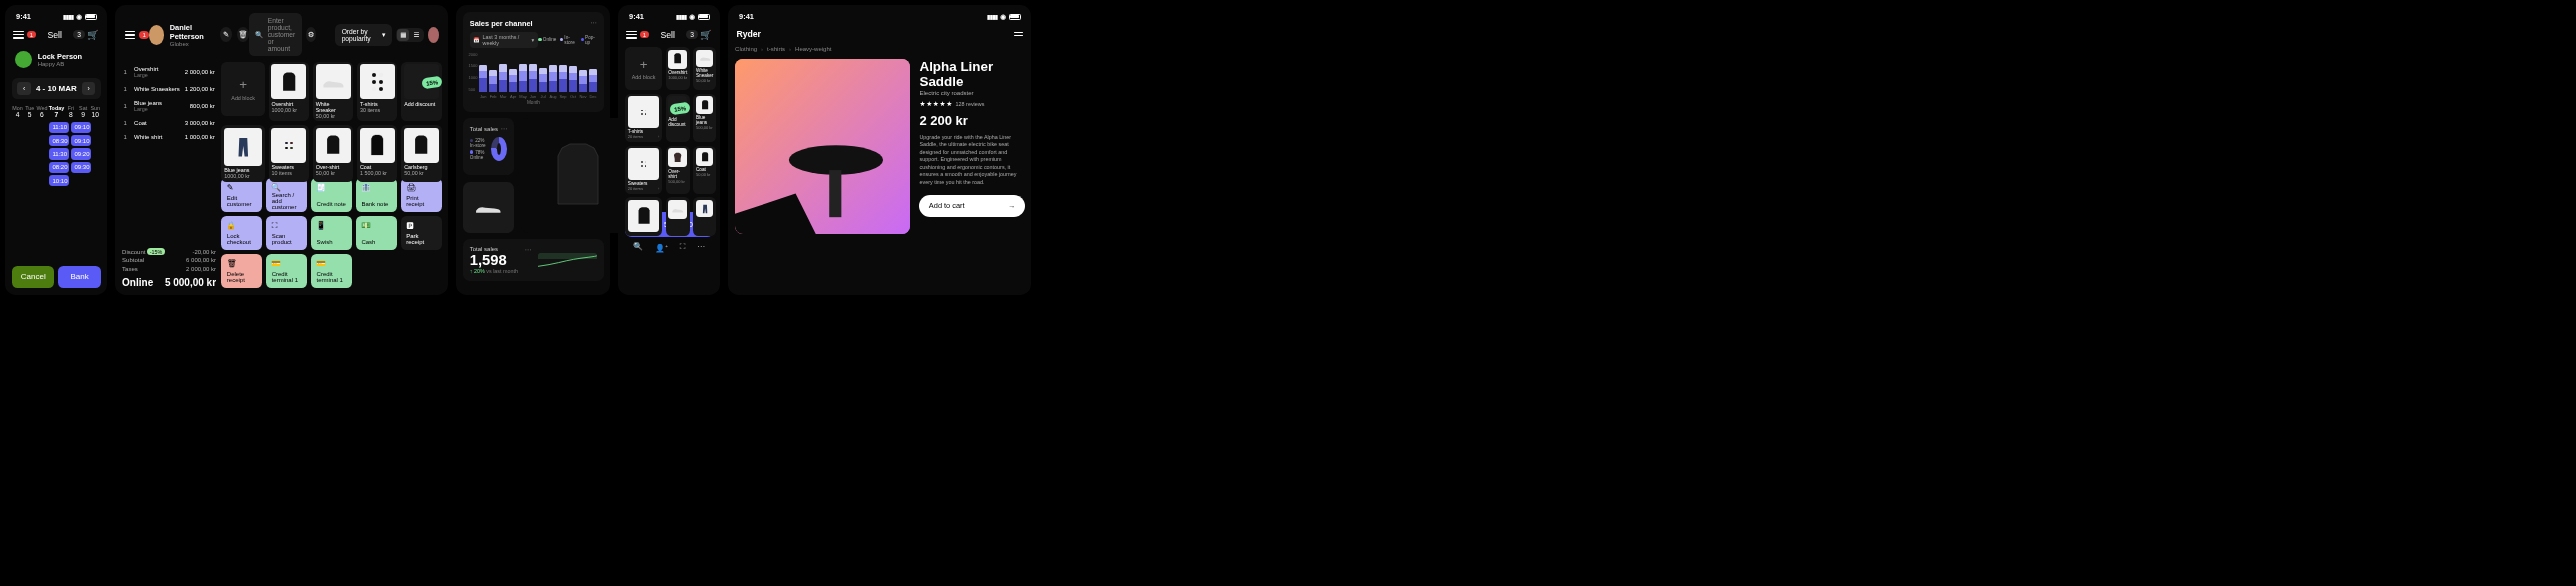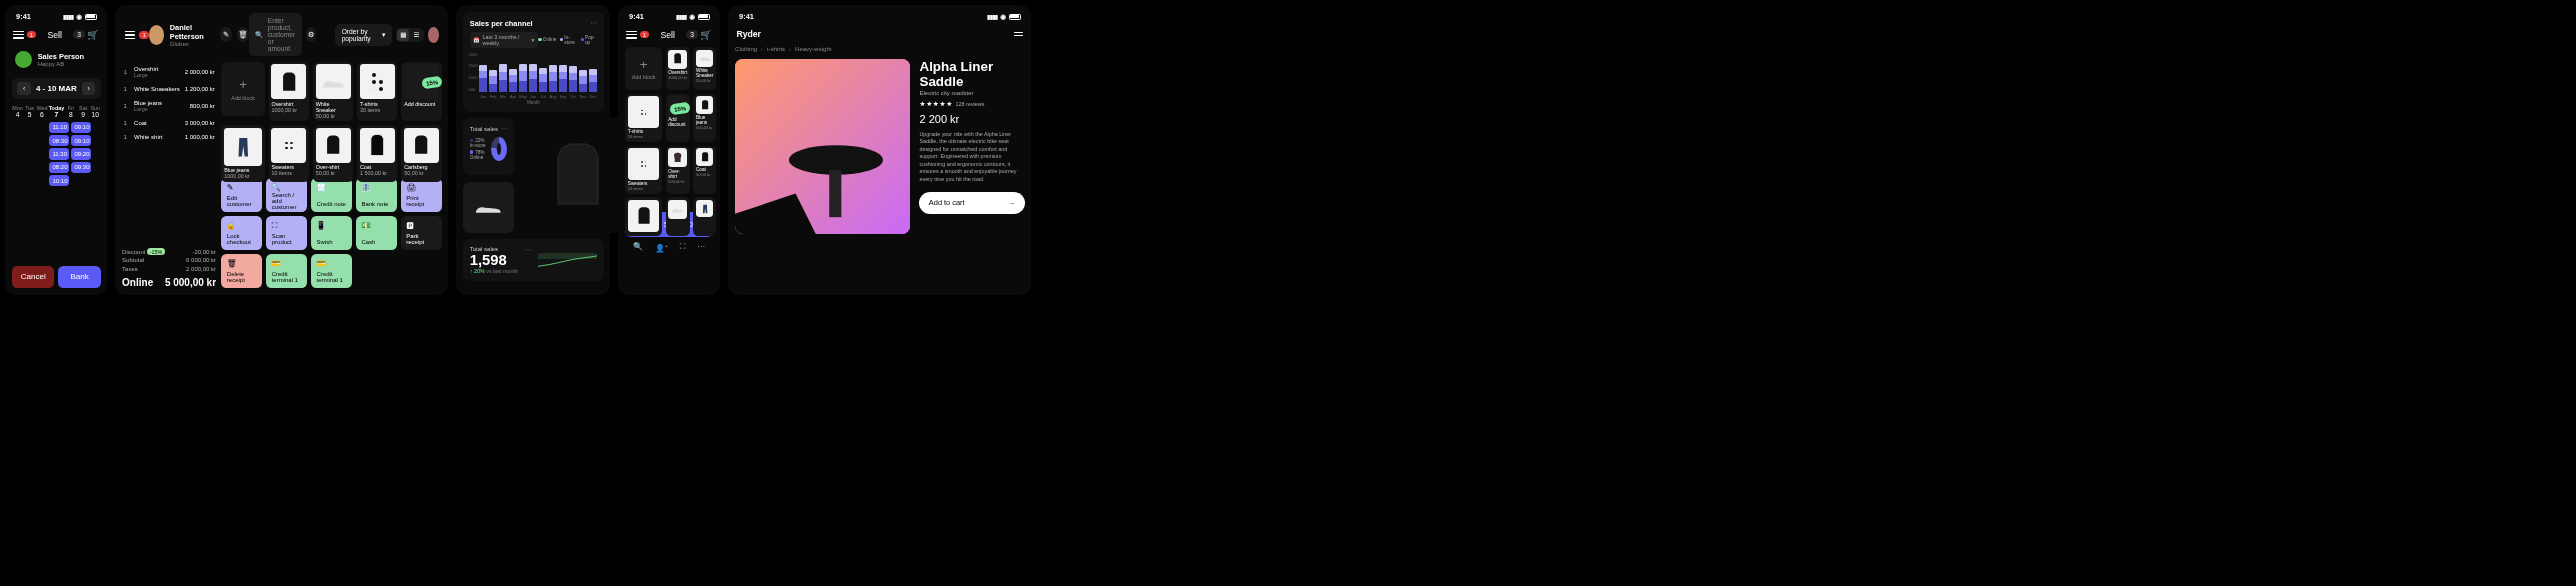--- a/index.html
+++ b/index.html
@@ -31,21 +31,21 @@
 .chev-btn { background:#2a2a2a; border:none; color:#fff; width:13.4px; height:13.4px; border-radius:3.4px; font-size:6.7px; }
 .date-range { font-size:8px; font-weight:600; }
 .week-row { display:flex; gap:1.3px; justify-content:space-between; text-align:center; }
 .day-col { flex:1; }
 .day-name { font-size:5.4px; color:#888; }
 .day-num { font-size:6.7px; }
 .day-today .day-name, .day-today .day-num { color:#fff; font-weight:600; }
 .slot-grid { display:flex; flex-wrap:wrap; gap:2px; margin-top:4px; padding-left:37px; }
 .slot { background:#5a5af6; color:#fff; font-size:6px; border-radius:3.4px; padding:2.7px 3.4px; width:20px; text-align:center; }
 .s1-actions { display:flex; gap:4px; margin-top:auto; padding-top:6.7px; }
-.btn-dark { flex:1; background:#7f1d1d; border:none; color:#fff; border-radius:5.4px; padding:6.7px 0; font-size:8px; }
+.btn-dark { flex:1; background:#4d7c0f; border:none; color:#fff; border-radius:5.4px; padding:6.7px 0; font-size:8px; }
 .btn-primary { flex:1; background:#5a5af6; border:none; color:#fff; border-radius:5.4px; padding:6.7px 0; font-size:8px; }
 
 
 .s2 { width: 333px; }
 .s2-top { display:flex; align-items:center; justify-content:space-between; padding:1.3px 2.7px 5.4px; }
 .s2-cust { display:flex; align-items:center; gap:5.4px; }
 .s2-cust .avatar { width:20px; height:20px; }
 .edit-ic, .trash-ic { width:14.8px; height:14.8px; background:#1a1a1a; border-radius:50%; display:flex; align-items:center; justify-content:center; font-size:7.4px; }
 .s2-body { display:flex; gap:5.4px; }
 .s2-cart { width:94px; display:flex; flex-direction:column; }
@@ -137,21 +137,21 @@
 .brand { font-size:8.7px; font-weight:600; }
 .crumbs { font-size:6px; color:#888; display:flex; gap:4px; align-items:center; }
 .crumbs .sep { color:#555; }
 .s5-body { display:flex; gap:9.4px; }
 .s5-img { width:175px; height:175px; border-radius:8px; background:linear-gradient(135deg,#ff9a6a,#c86af6); position:relative; overflow:hidden; }
 .s5-info { flex:1; }
 .p-title { font-size:13.4px; font-weight:600; margin-bottom:1.3px; }
 .p-sub { font-size:6px; color:#aaa; margin-bottom:4px; }
 .stars { display:flex; gap:0.7px; font-size:6.7px; align-items:center; }
 .stars .rev { font-size:5.4px; color:#aaa; margin-left:2.7px; }
-.p-price { font-size:11px; font-weight:400; margin:5.4px 0; }
+.p-price { font-size:13px; font-weight:700; margin:5.4px 0; }
 .p-desc { font-size:5.4px; color:#aaa; line-height:1.4; margin-bottom:8px; }
 .add-cart-btn { background:#fff; color:#000; border:none; border-radius:13.4px; padding:6.7px 9.4px; font-size:7.4px; display:flex; justify-content:space-between; align-items:center; width:100%; }
 
 
 .jacket-svg, .tshirt-svg, .sneaker-svg, .jeans-svg, .sweater-svg { width:70%; height:70%; }
 
 </style>
 </head>
 <body>
 
@@ -175,21 +175,21 @@
     </span>
     <span class="header-title">Sell</span>
     <span style="display:flex;gap:2.7px;align-items:center">
       <span class="pill-grey">3</span>
       <span class="cart-ic">🛒</span>
     </span>
   </div>
   <div class="s1-user">
     <span class="avatar"></span>
     <span>
-      <div class="user-name">Sales Person</div>
+      <div class="user-name">Lock Person</div>
       <div class="user-sub">Happy AB</div>
     </span>
   </div>
   <div class="date-nav">
     <button class="chev-btn">‹</button>
     <span class="date-range">4 - 10 MAR</span>
     <button class="chev-btn">›</button>
   </div>
   <div class="week-row" id="s1-days">
       <div class="day-col">

